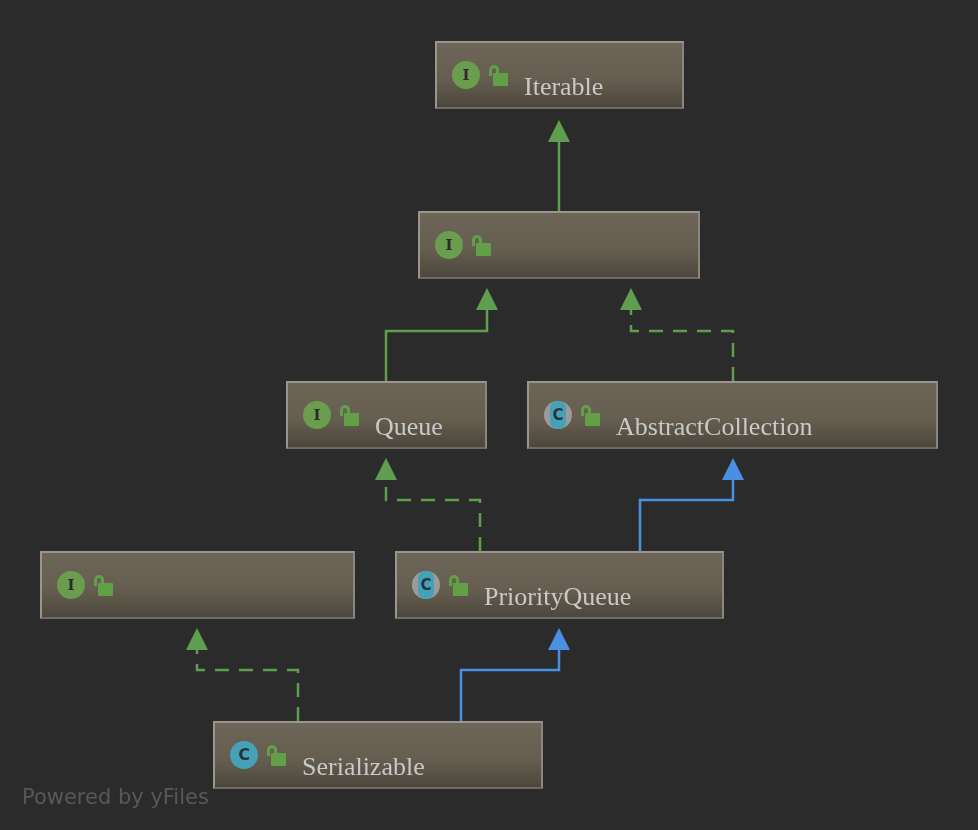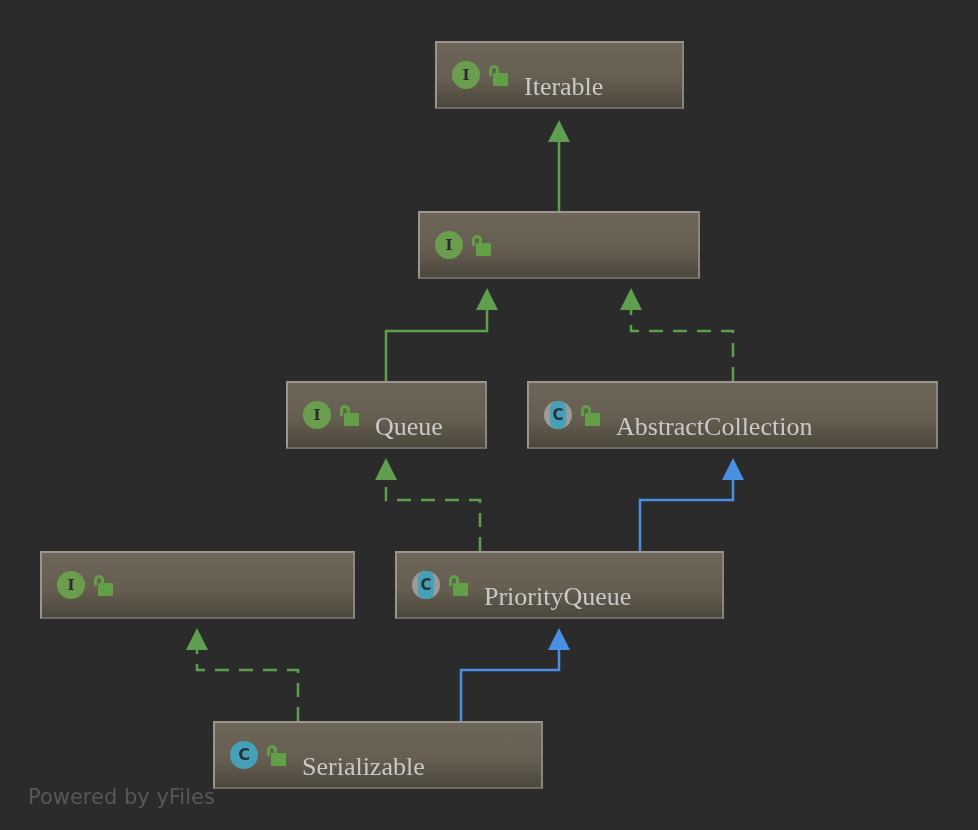--- a/index.html
+++ b/index.html
@@ -156,21 +156,20 @@
   }
   #watermark {
     position: absolute;
     left: 22px;
     top: 785px;
     font-family: "DejaVu Sans", sans-serif;
     font-size: 21px;
     color: #585858;
     z-index: 2;
     white-space: nowrap;
-    margin-left: 6px;
   }
 </style>
 </head>
 <body>
 
 <div id="canvas">
 
   <svg id="edge-layer" viewBox="0 0 978 830" xmlns="http://www.w3.org/2000/svg">
       <polyline points="559,211 559,142" fill="none" stroke="#5e9e4e" stroke-width="2.5" stroke-linecap="butt" stroke-linejoin="miter"></polyline>
       <polygon points="559,120 570,142 548,142" fill="#5e9e4e"></polygon>

